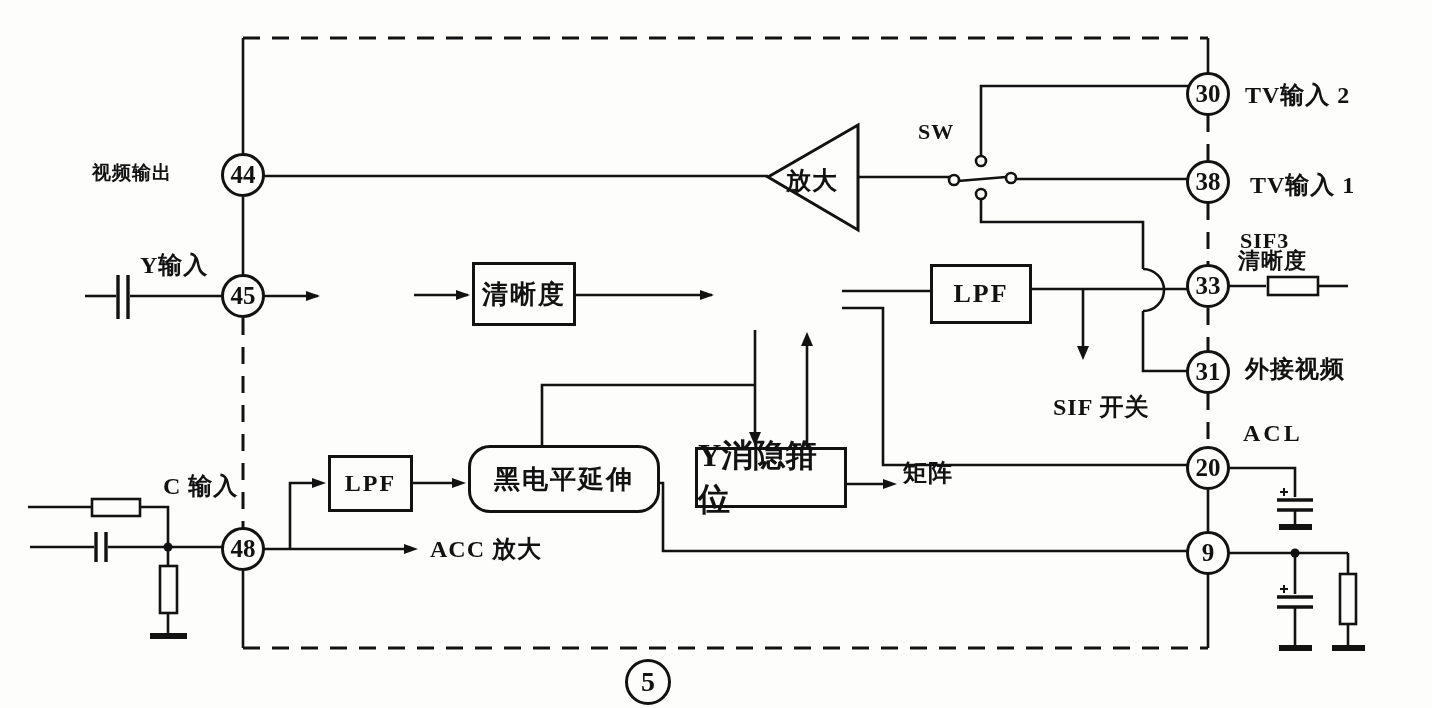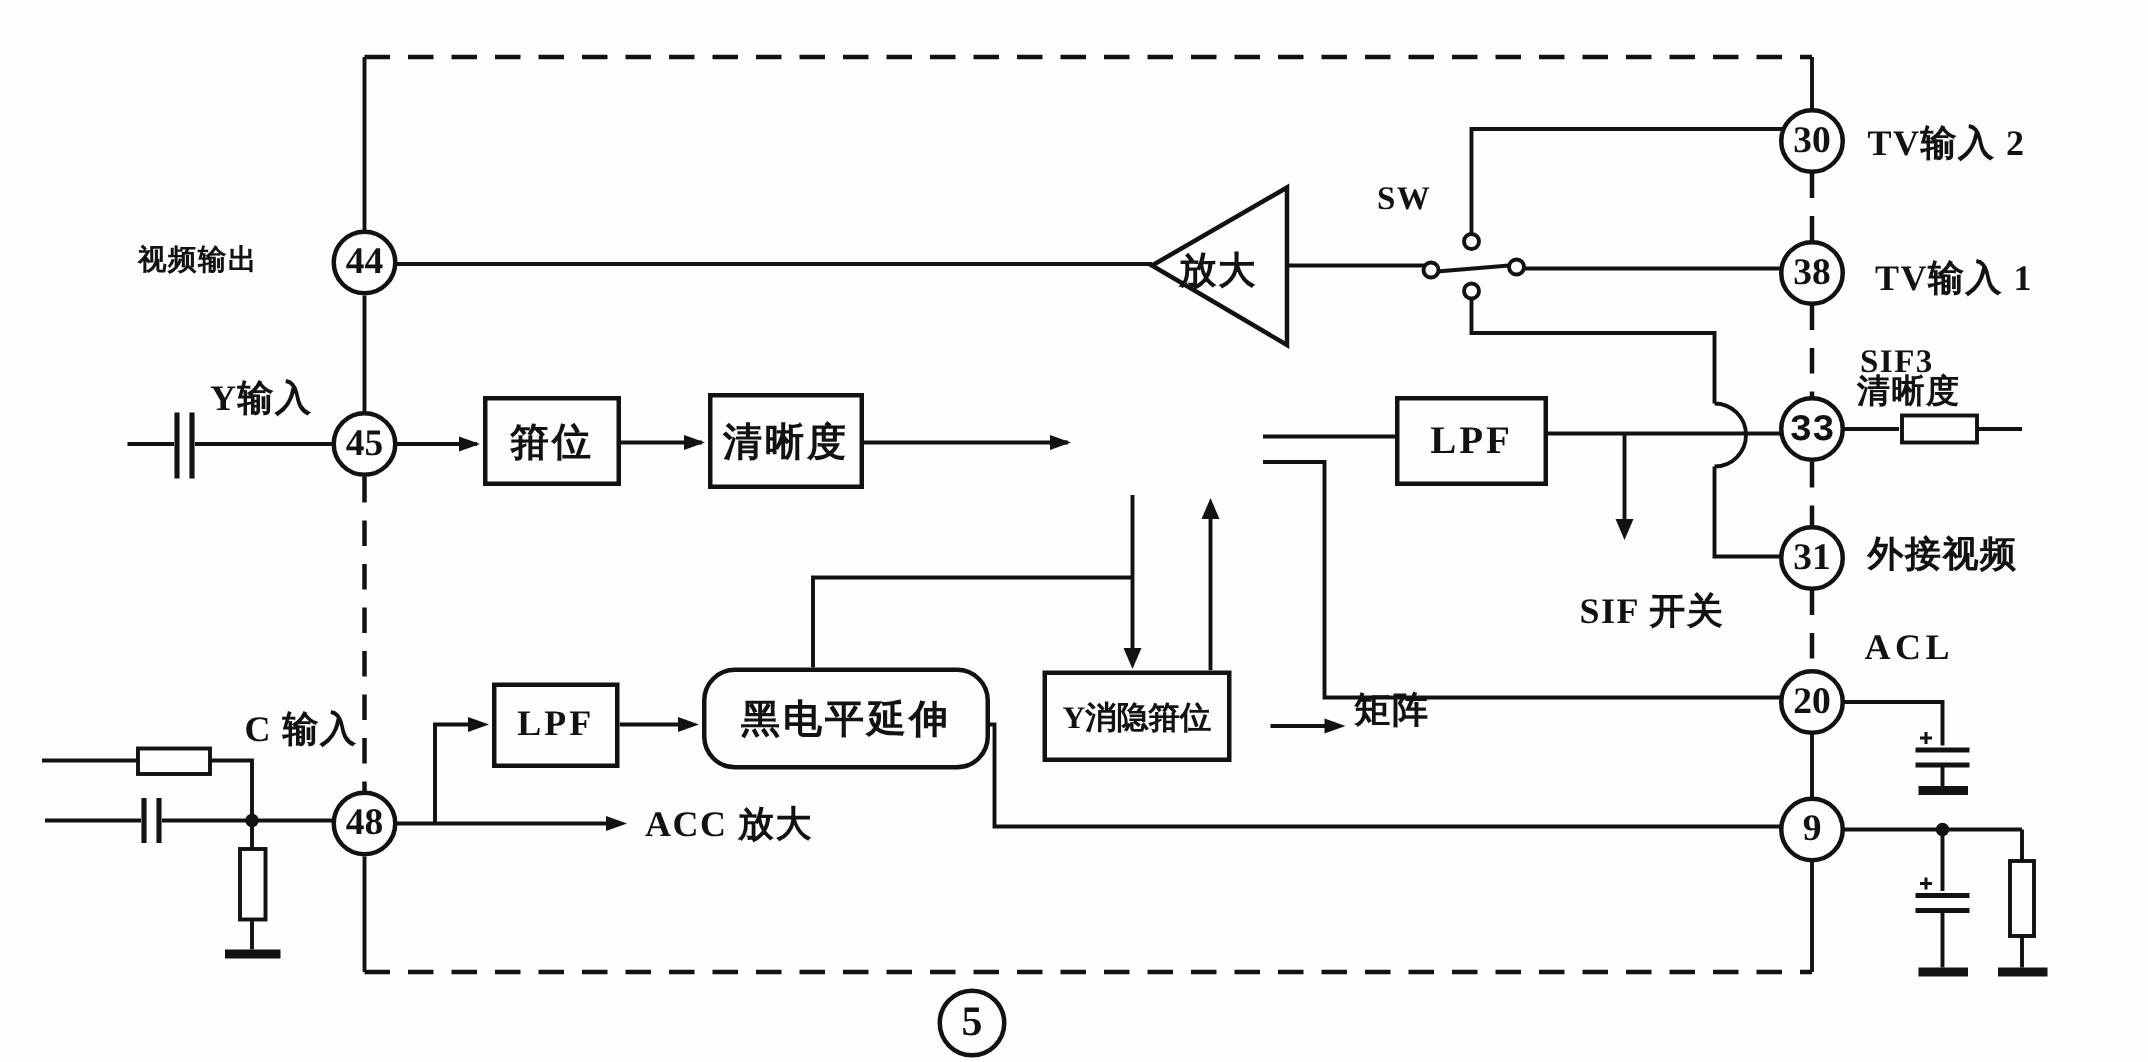--- a/index.html
+++ b/index.html
@@ -160,45 +160,42 @@
       <polygon points="312,478 326,483 312,488"></polygon>
       <polygon points="452,478 466,483 452,488"></polygon>
       <polygon points="404,544 418,549 404,554"></polygon>
       <polygon points="883,479 897,484 883,489"></polygon>
       <polygon points="749,432 761,432 755,446"></polygon>
       <polygon points="801,346 813,346 807,332"></polygon>
       <polygon points="1077,346 1089,346 1083,360"></polygon>
     </g>
   </svg>
 
-  <div class="blk" style="left:322px;top:264px;width:92px;height:60px;">
-    <span>箝位</span>
-  </div>
   <div class="blk" style="left:472px;top:262px;width:104px;height:64px;">
     <span>清晰度</span>
   </div>
   <div class="blk" style="left:930px;top:264px;width:102px;height:60px;">
     <span>LPF</span>
   </div>
   <div class="blk" style="left:328px;top:455px;width:85px;height:57px;font-size:24px;">
     <span>LPF</span>
   </div>
   <div class="blk" style="left:468px;top:445px;width:192px;height:68px;border-radius:22px;">
     <span>黑电平延伸</span>
   </div>
-  <div class="blk" style="left:695px;top:447px;width:126px;height:61px;font-size:21px;letter-spacing:0;">
+  <div class="blk" style="left:695px;top:447px;width:152px;height:61px;font-size:32px;letter-spacing:0;">
     <span>Y消隐箝位</span>
   </div>
 
   <div class="pin" style="left:221px;top:153px;">44</div>
   <div class="pin" style="left:221px;top:274px;">45</div>
   <div class="pin" style="left:221px;top:527px;">48</div>
   <div class="pin" style="left:1186px;top:72px;">30</div>
   <div class="pin" style="left:1186px;top:160px;">38</div>
-  <div class="pin" style="left:1186px;top:264px;font-family:Liberation Mono, monospace;">33</div>
+  <div class="pin" style="left:1186px;top:264px;">33</div>
   <div class="pin" style="left:1186px;top:350px;">31</div>
   <div class="pin" style="left:1186px;top:446px;">20</div>
   <div class="pin" style="left:1186px;top:531px;">9</div>
 
   <div class="lbl" style="left:92px;top:173px;font-size:19px;">视频输出</div>
   <div class="lbl" style="left:140px;top:265px;">Y输入</div>
   <div class="lbl" style="left:163px;top:486px;">C 输入</div>
   <div class="lbl" style="left:918px;top:132px;font-size:22px;">SW</div>
   <div class="lbl" style="left:812px;top:180px;transform:translate(-50%,-50%);font-size:25px;">放大</div>
   <div class="lbl" style="left:1245px;top:95px;">TV输入 2</div>

